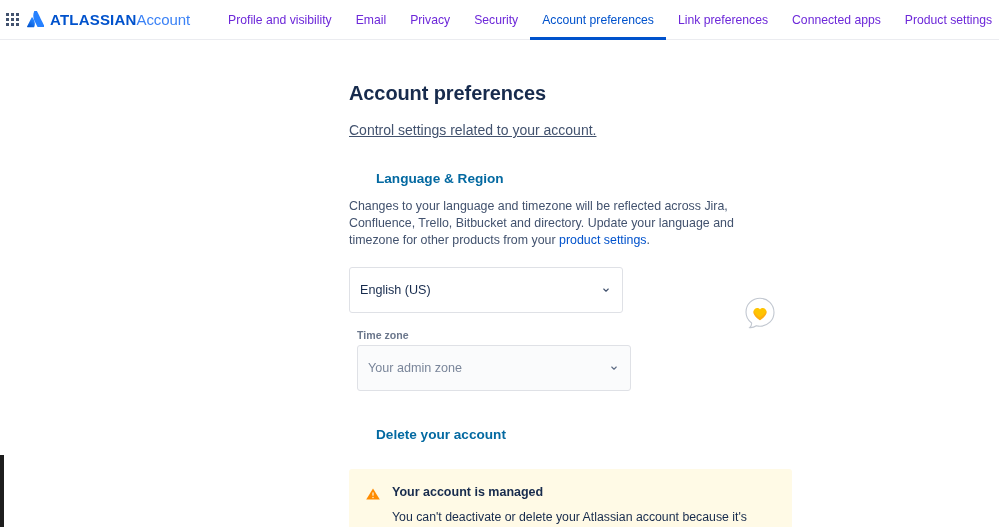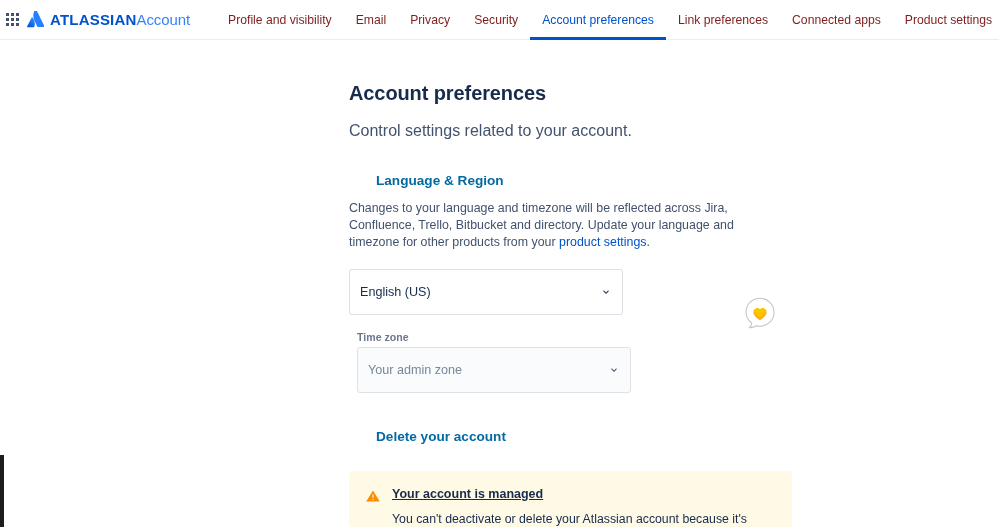--- a/index.html
+++ b/index.html
@@ -77,21 +77,21 @@
     height: 40px;
     margin-left: 26px;
     gap: 0px;
   }
   .nav-item {
     position: relative;
     display: flex;
     align-items: center;
     padding: 0 12px;
     font-size: 12.2px;
-    color: #7f1d1d;
+    color: #6d28d9;
     white-space: nowrap;
     cursor: pointer;
     text-decoration: none;
   }
   .nav-item.active { color: #0052CC; font-weight: normal; }
   .nav-item.active::after {
     content: "";
     position: absolute;
     left: 0; right: 0; bottom: 0;
     height: 3px;
@@ -107,23 +107,24 @@
   }
 
   .page-title {
     font-size: 20px;
     font-weight: bold;
     color: #172B4D;
     letter-spacing: -0.1px;
     margin-top: 22px;
   }
   .page-subtitle {
-    font-size: 16px;
+    font-size: 14px;
     color: #42526E;
     margin-top: 17px;
+    text-decoration: underline;
   }
 
   .section-title {
     font-size: 13.6px;
     font-weight: bold;
     color: #0369a1;
     margin-top: 33px;
     padding-left: 27px;
   }
   .section-desc {
@@ -193,21 +194,20 @@
     display: flex;
     gap: 11px;
     border-radius: 3px;
   }
   .banner-icon { flex: 0 0 16px; padding-top: 1px; }
   .banner-title {
     font-size: 12.5px;
     font-weight: bold;
     color: #172B4D;
     margin-bottom: 10px;
-    text-decoration: underline;
   }
   .banner-body {
     font-size: 12.3px;
     color: #172B4D;
     line-height: 17px;
   }
 
   
   .edge-strip {
     position: absolute;

